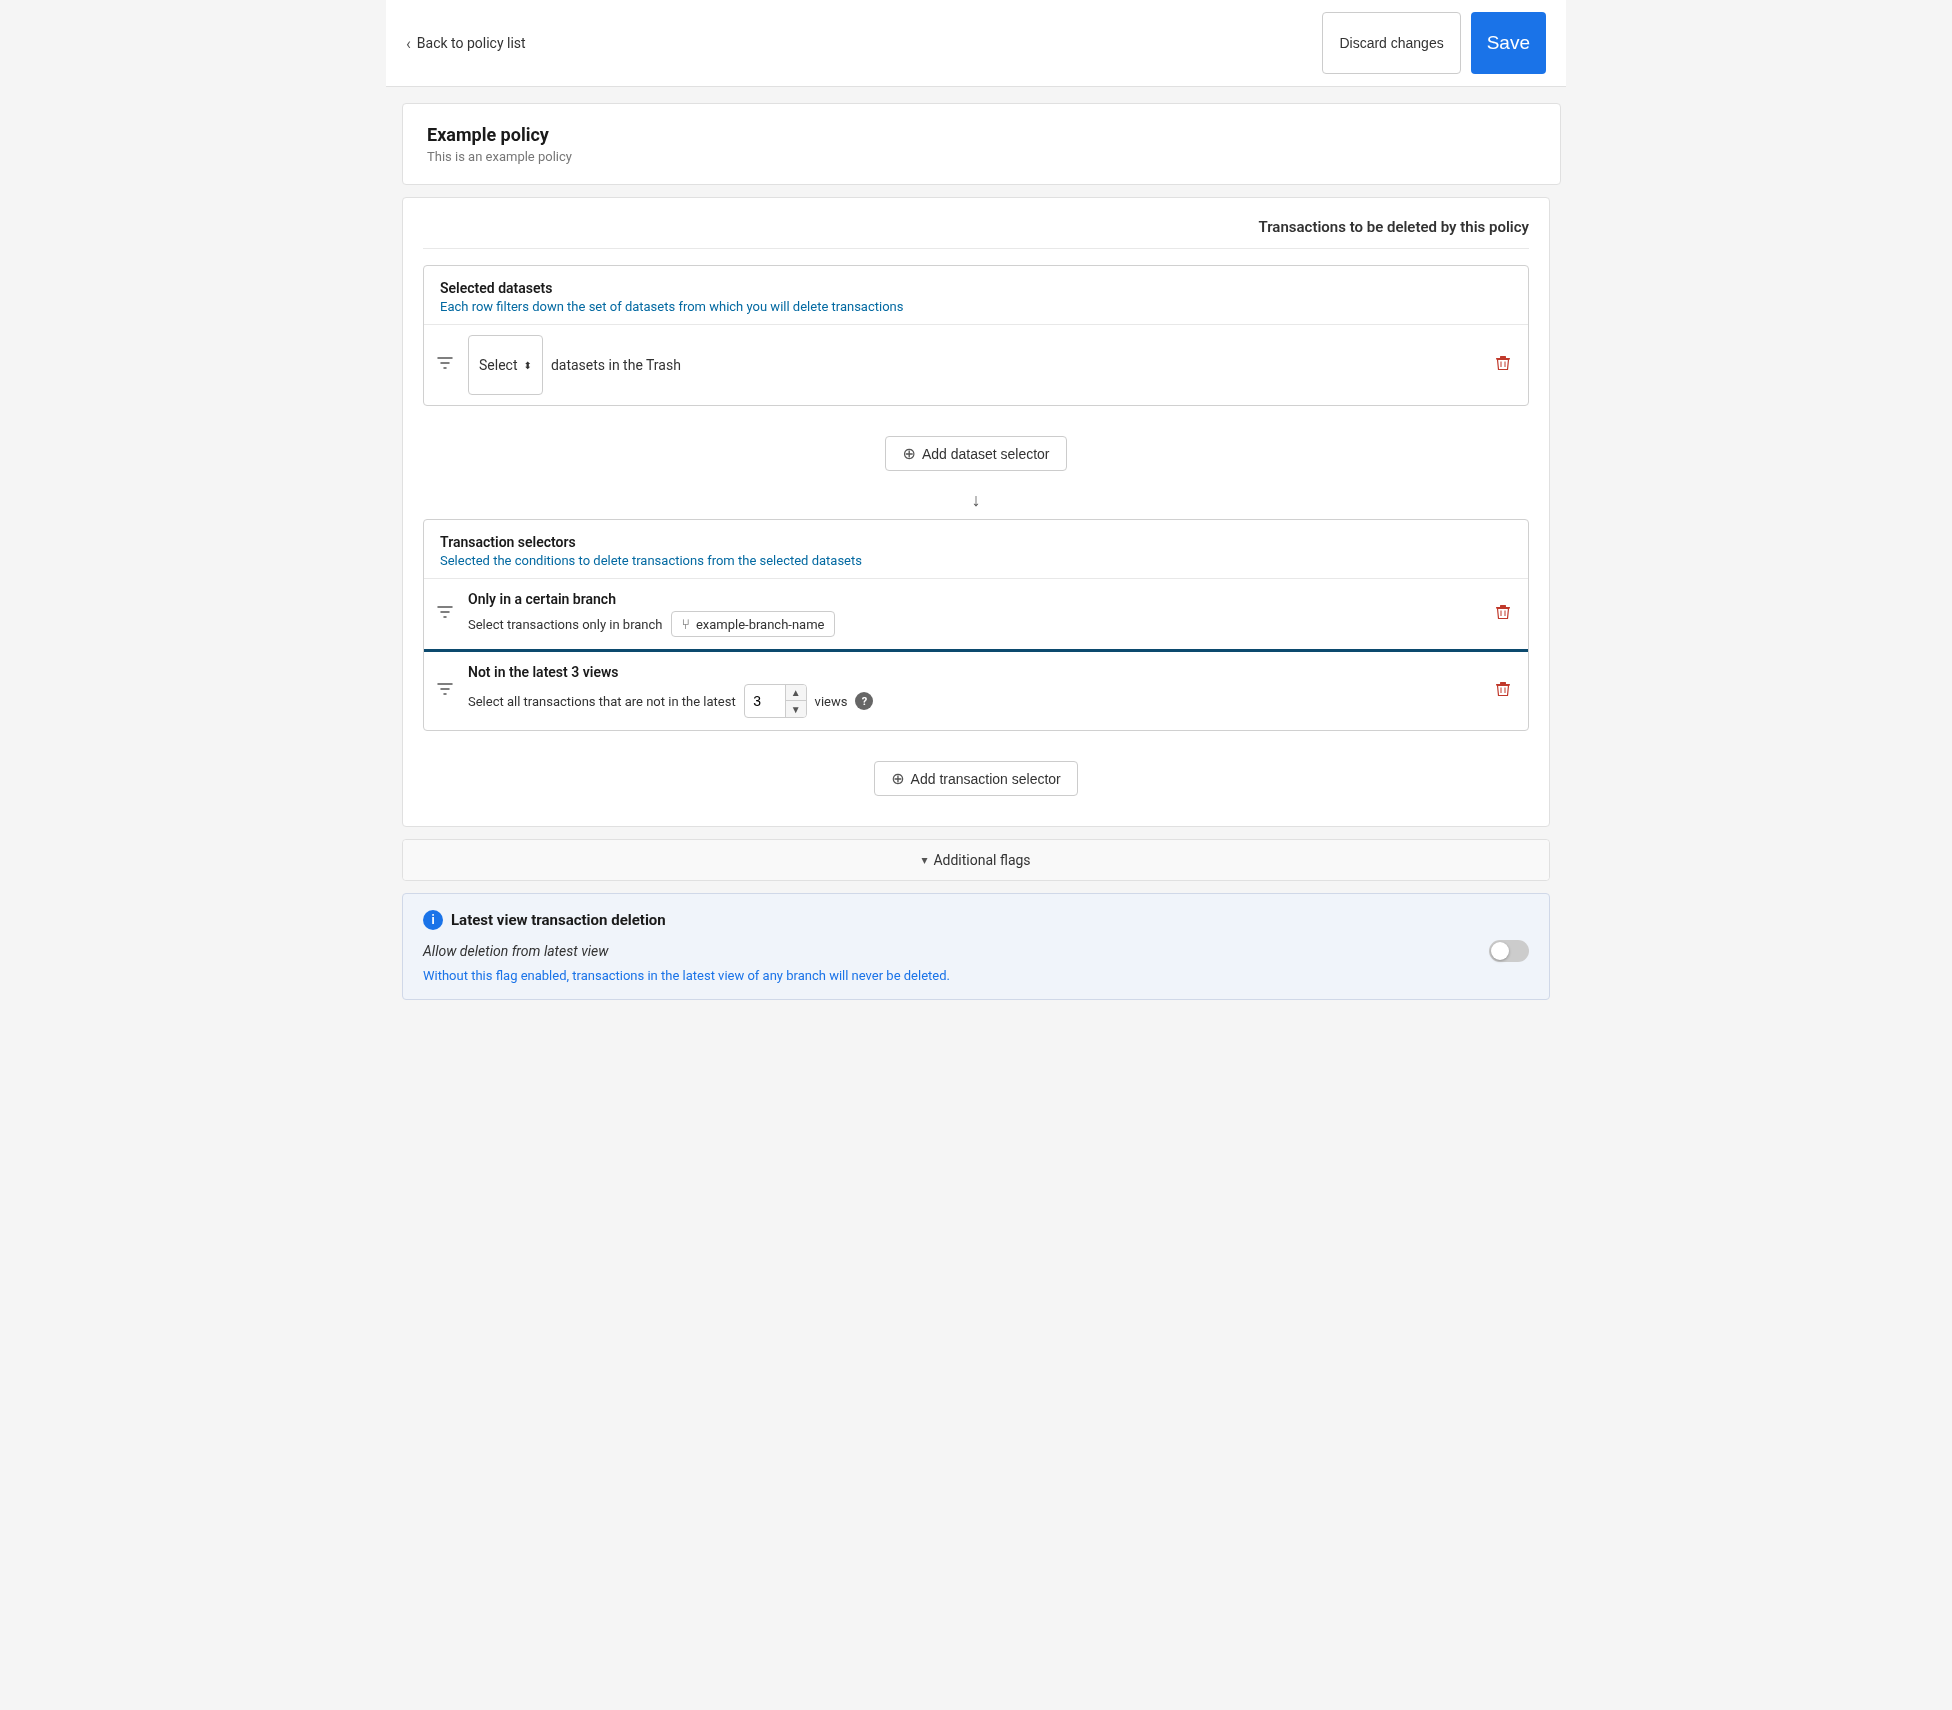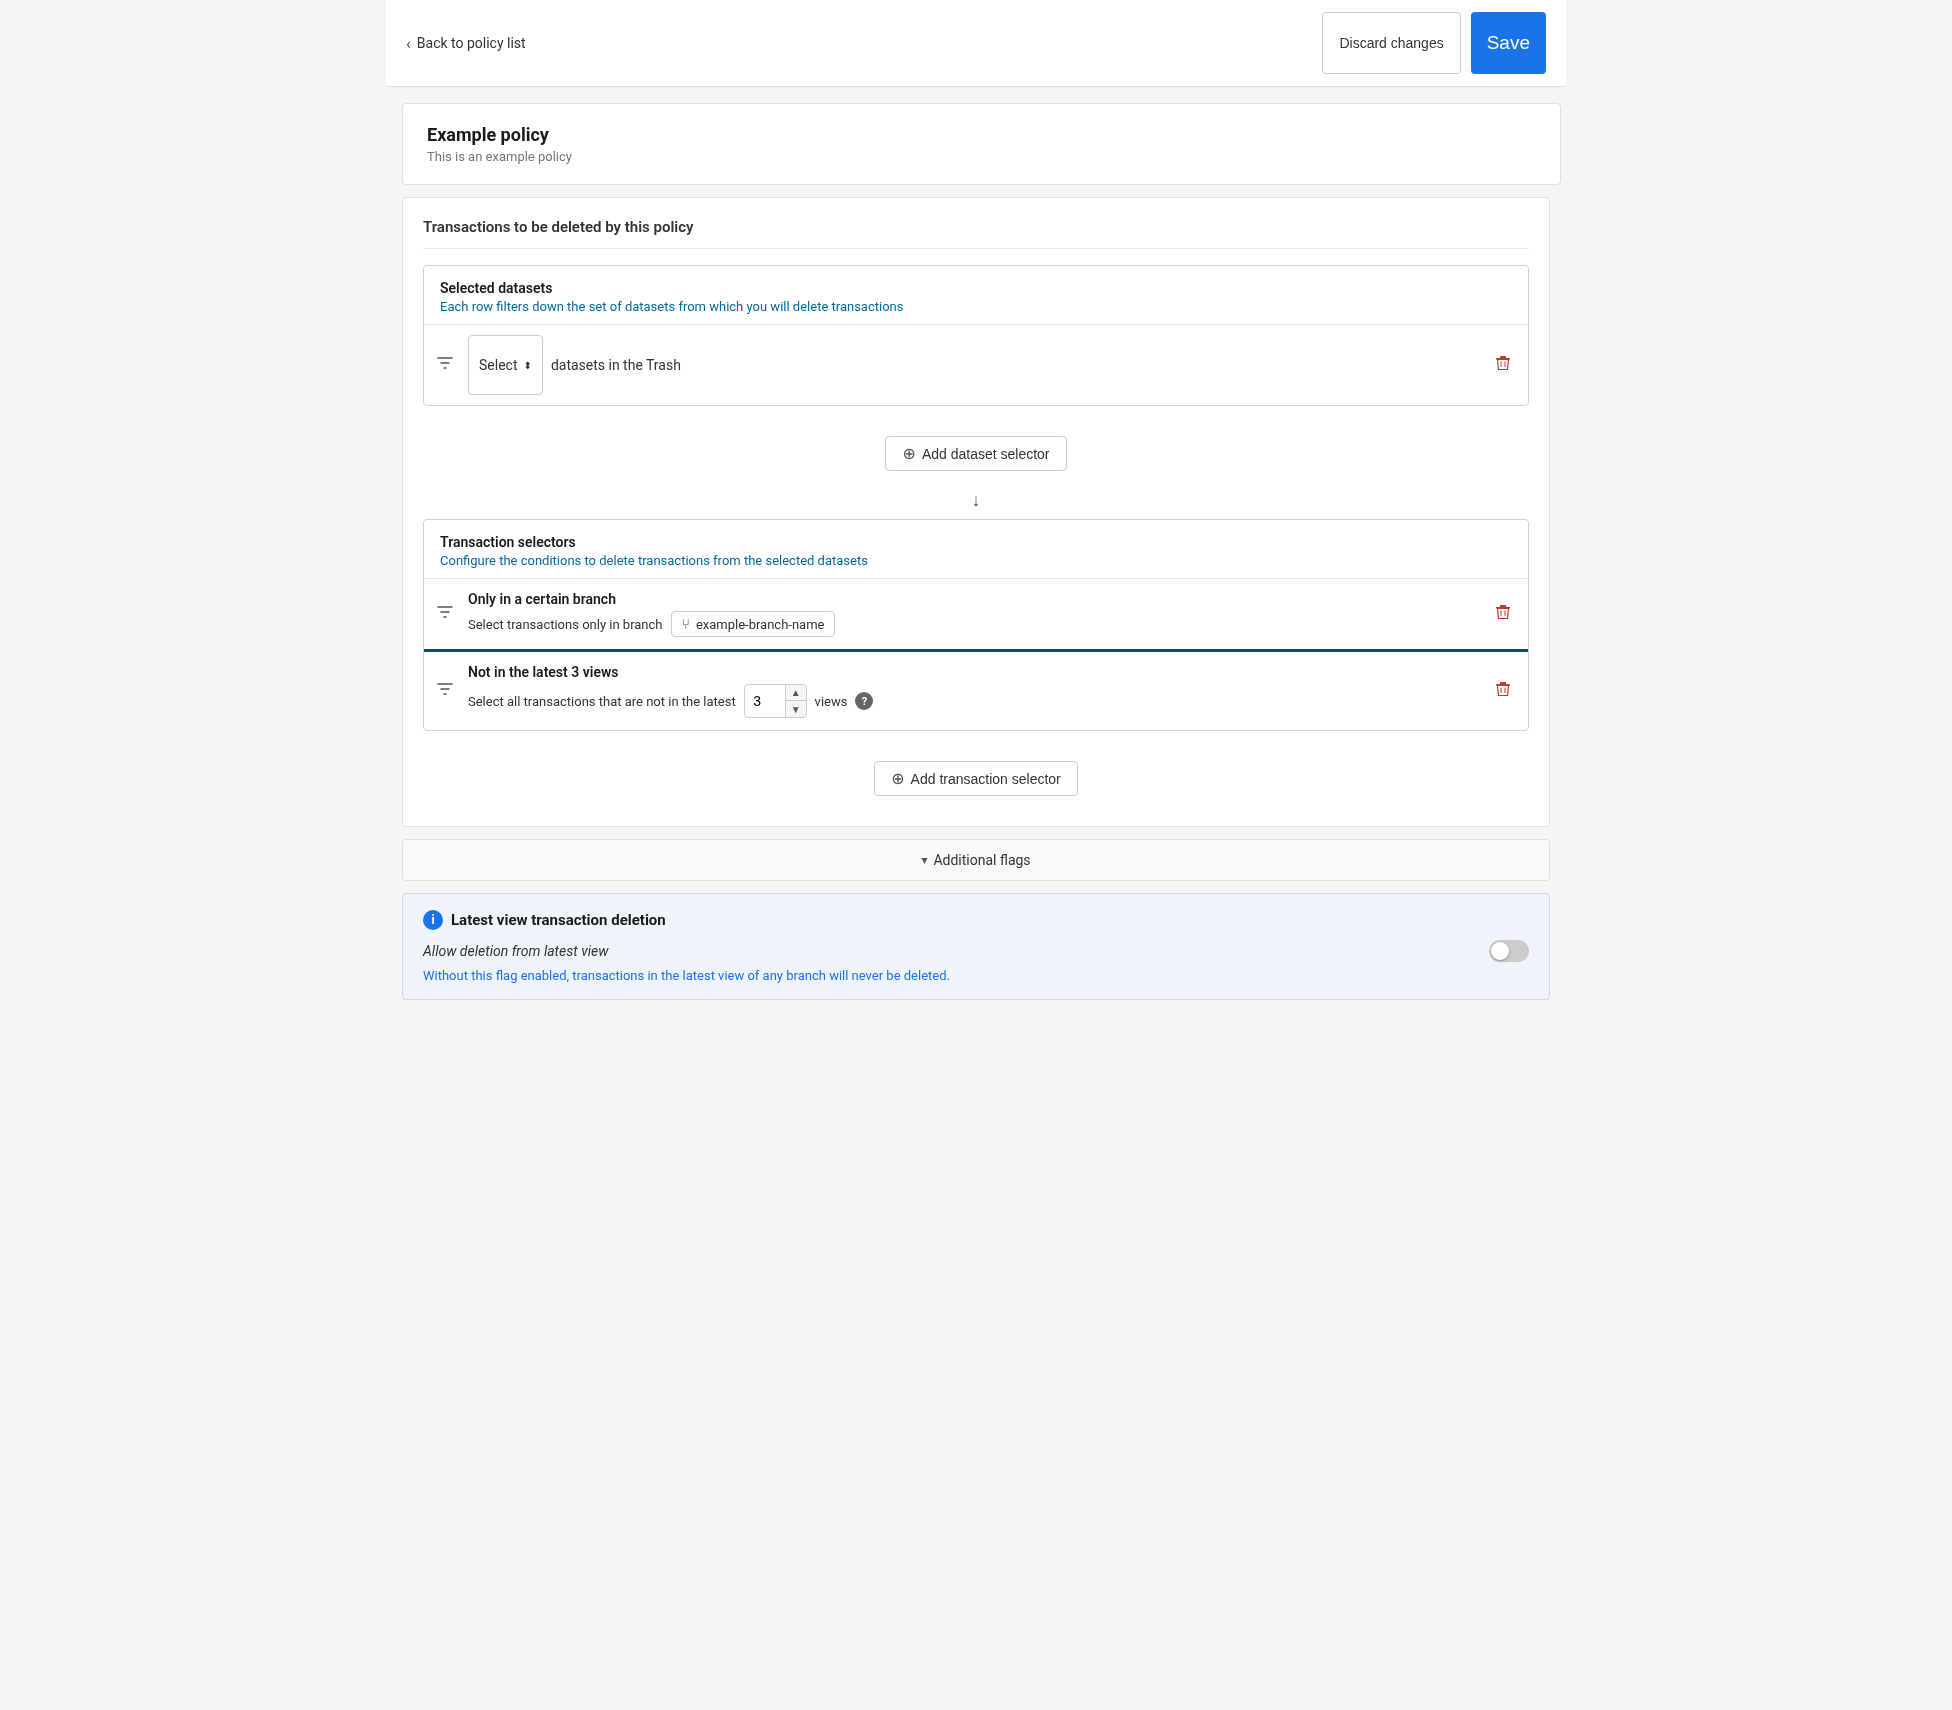--- a/index.html
+++ b/index.html
@@ -438,21 +438,21 @@
     </div>
   </div>
 
   <div class="policy-header">
     <div class="policy-title">Example policy</div>
     <div class="policy-description">This is an example policy</div>
   </div>
 
   <div class="main-section">
 
-    <div style="font-size:15px; font-weight:600; margin-bottom:16px; padding-bottom:12px; border-bottom:1px solid #e8e8e8;">Transactions to be deleted by this policy</div>
+    <div style="font-size:15px; font-weight:600; margin-bottom:16px; padding-bottom:12px; border-bottom:1px solid #e8e8e8;text-align:right;">Transactions to be deleted by this policy</div>
 
     <div class="subsection">
       <div class="subsection-header">
         <div class="subsection-title">Selected datasets</div>
         <div class="subsection-subtitle">Each row filters down the set of datasets from which you will delete transactions</div>
       </div>
       <div class="row-item">
         <span class="filter-icon">
           <svg width="18" height="18" viewBox="0 0 18 18" fill="none">
             <path d="M2 4h14M5 9h8M8 14h2" stroke="#555" stroke-width="1.5" stroke-linecap="round"></path>
@@ -484,21 +484,21 @@
       </button>
     </div>
 
     <div class="arrow-down-wrapper">
       <span>↓</span>
     </div>
 
     <div class="subsection">
       <div class="subsection-header">
         <div class="subsection-title">Transaction selectors</div>
-        <div class="subsection-subtitle">Configure the conditions to delete transactions from the selected datasets</div>
+        <div class="subsection-subtitle">Selected the conditions to delete transactions from the selected datasets</div>
       </div>
 
       <div class="transaction-row">
         <span class="filter-icon">
           <svg width="18" height="18" viewBox="0 0 18 18" fill="none">
             <path d="M2 4h14M5 9h8M8 14h2" stroke="#555" stroke-width="1.5" stroke-linecap="round"></path>
           </svg>
         </span>
         <div class="transaction-row-content">
           <div class="transaction-row-title">Only in a certain branch</div>

